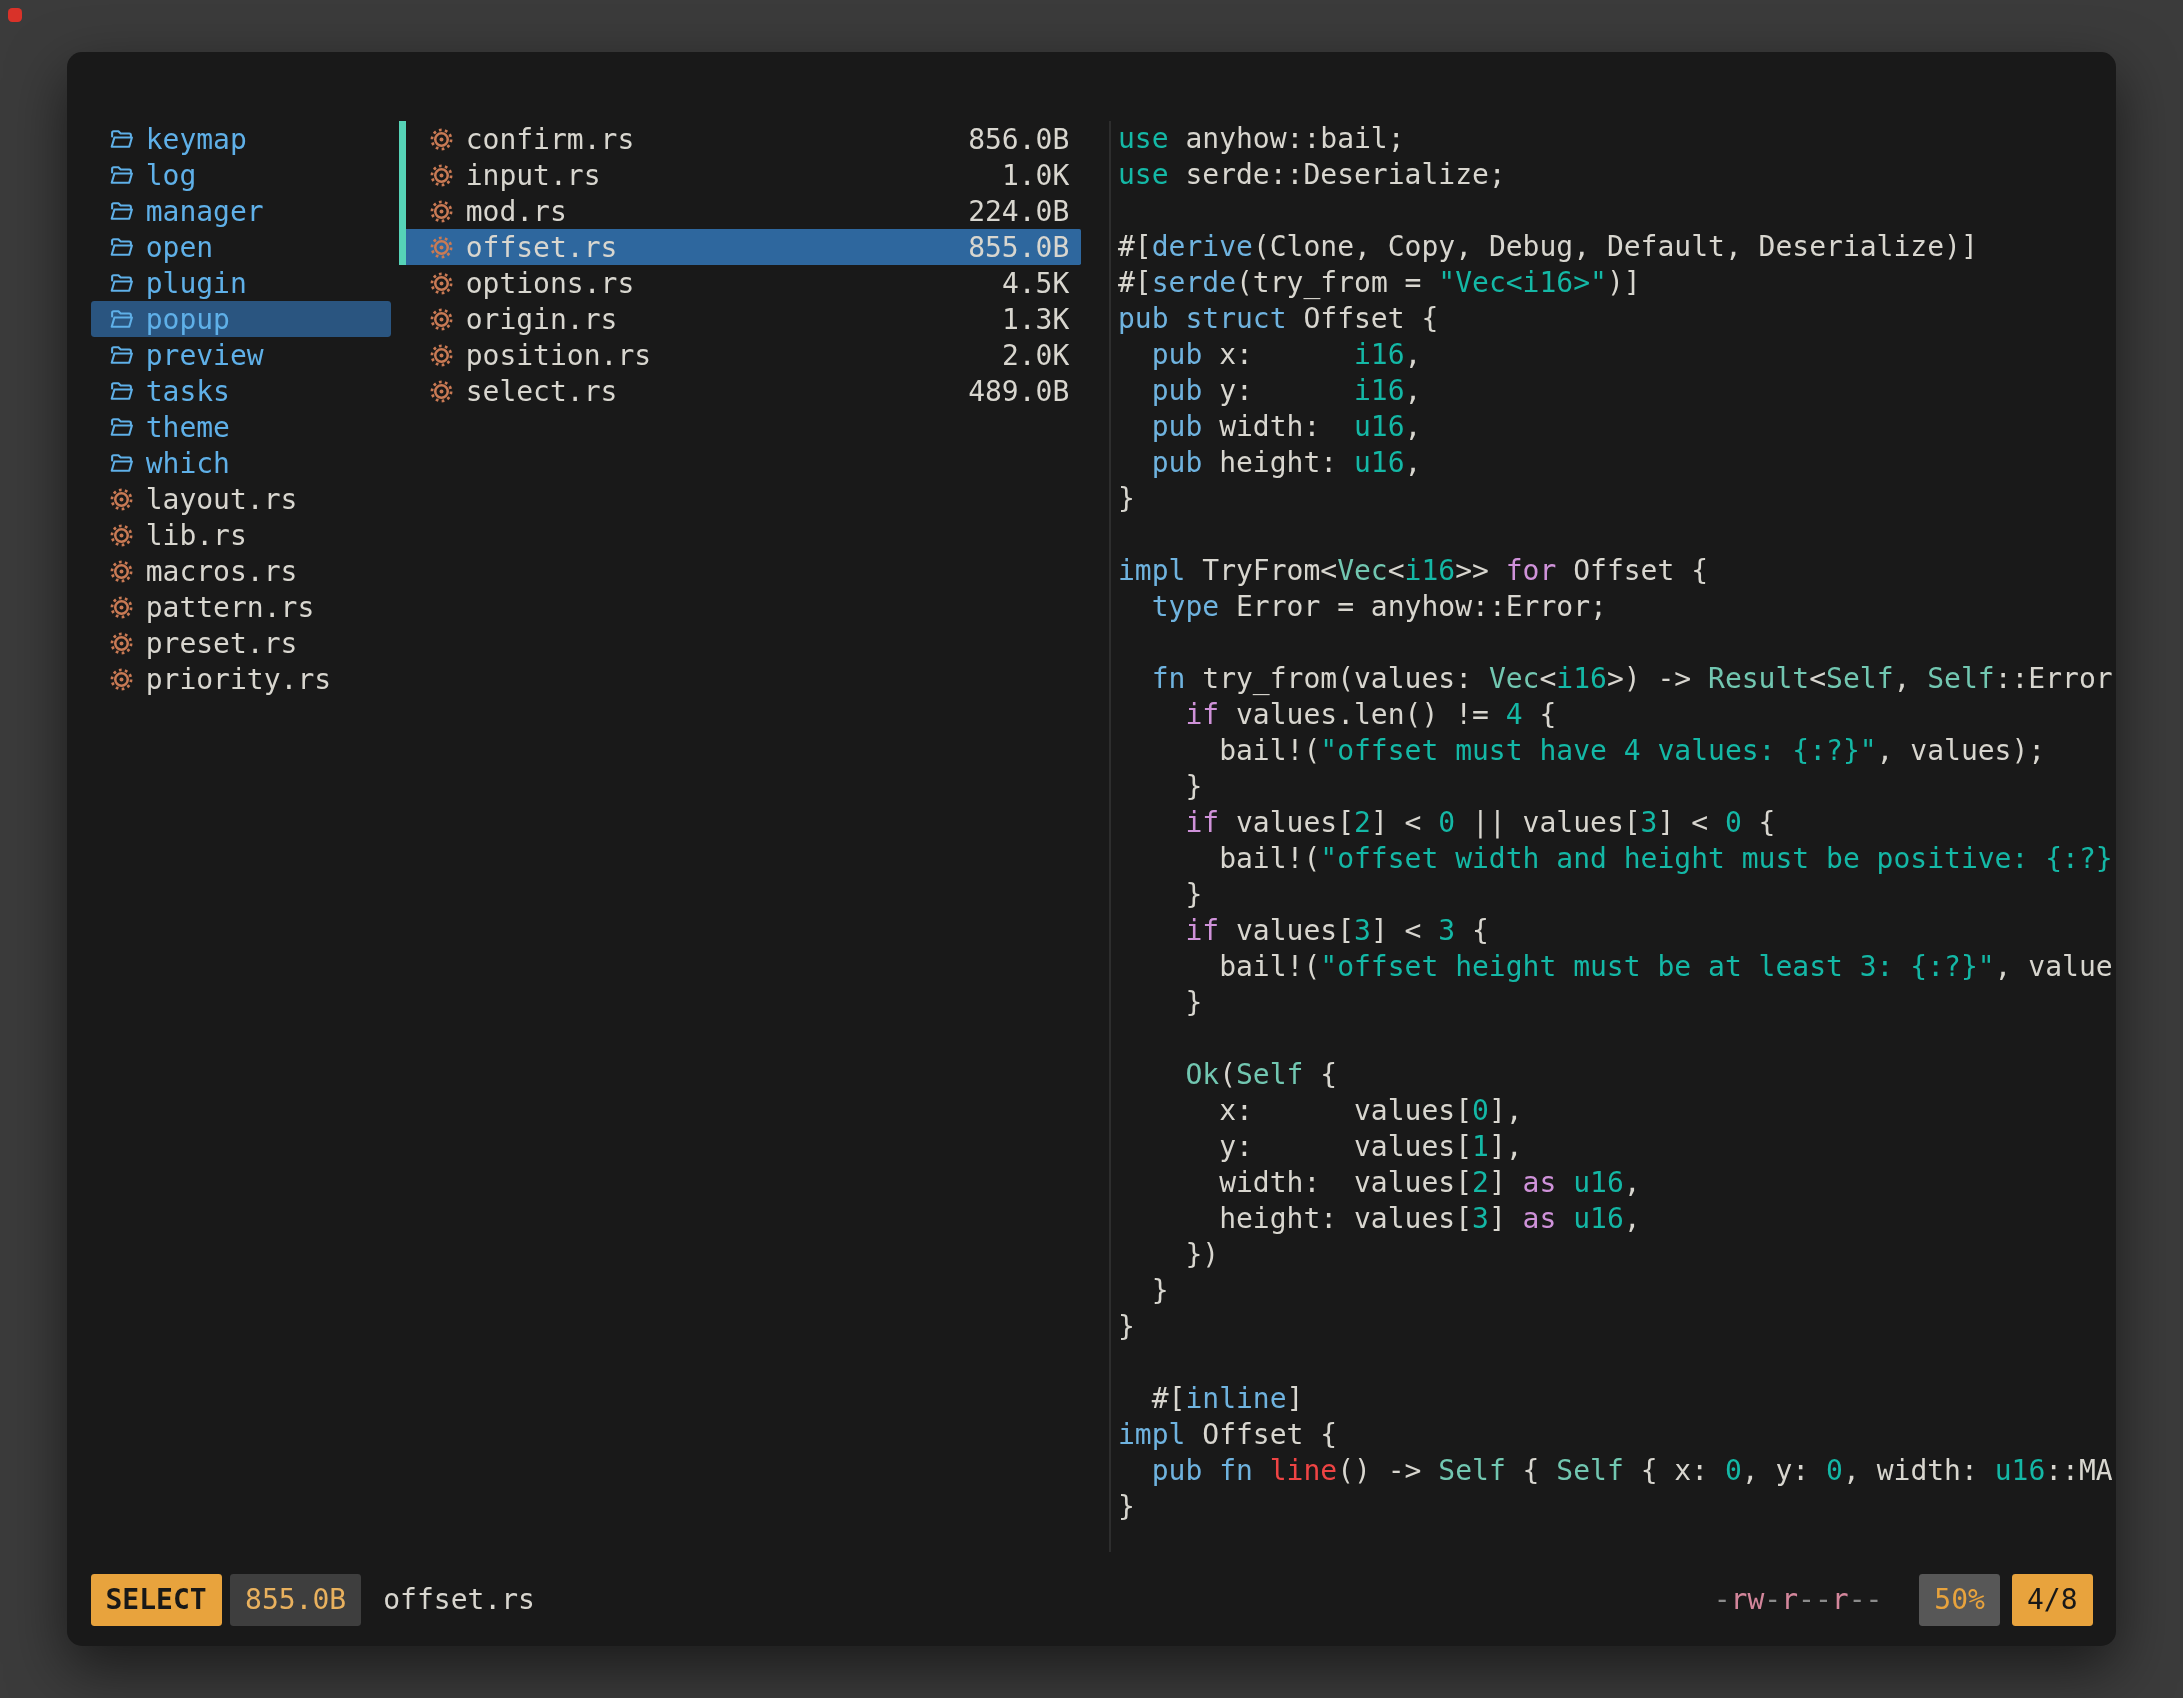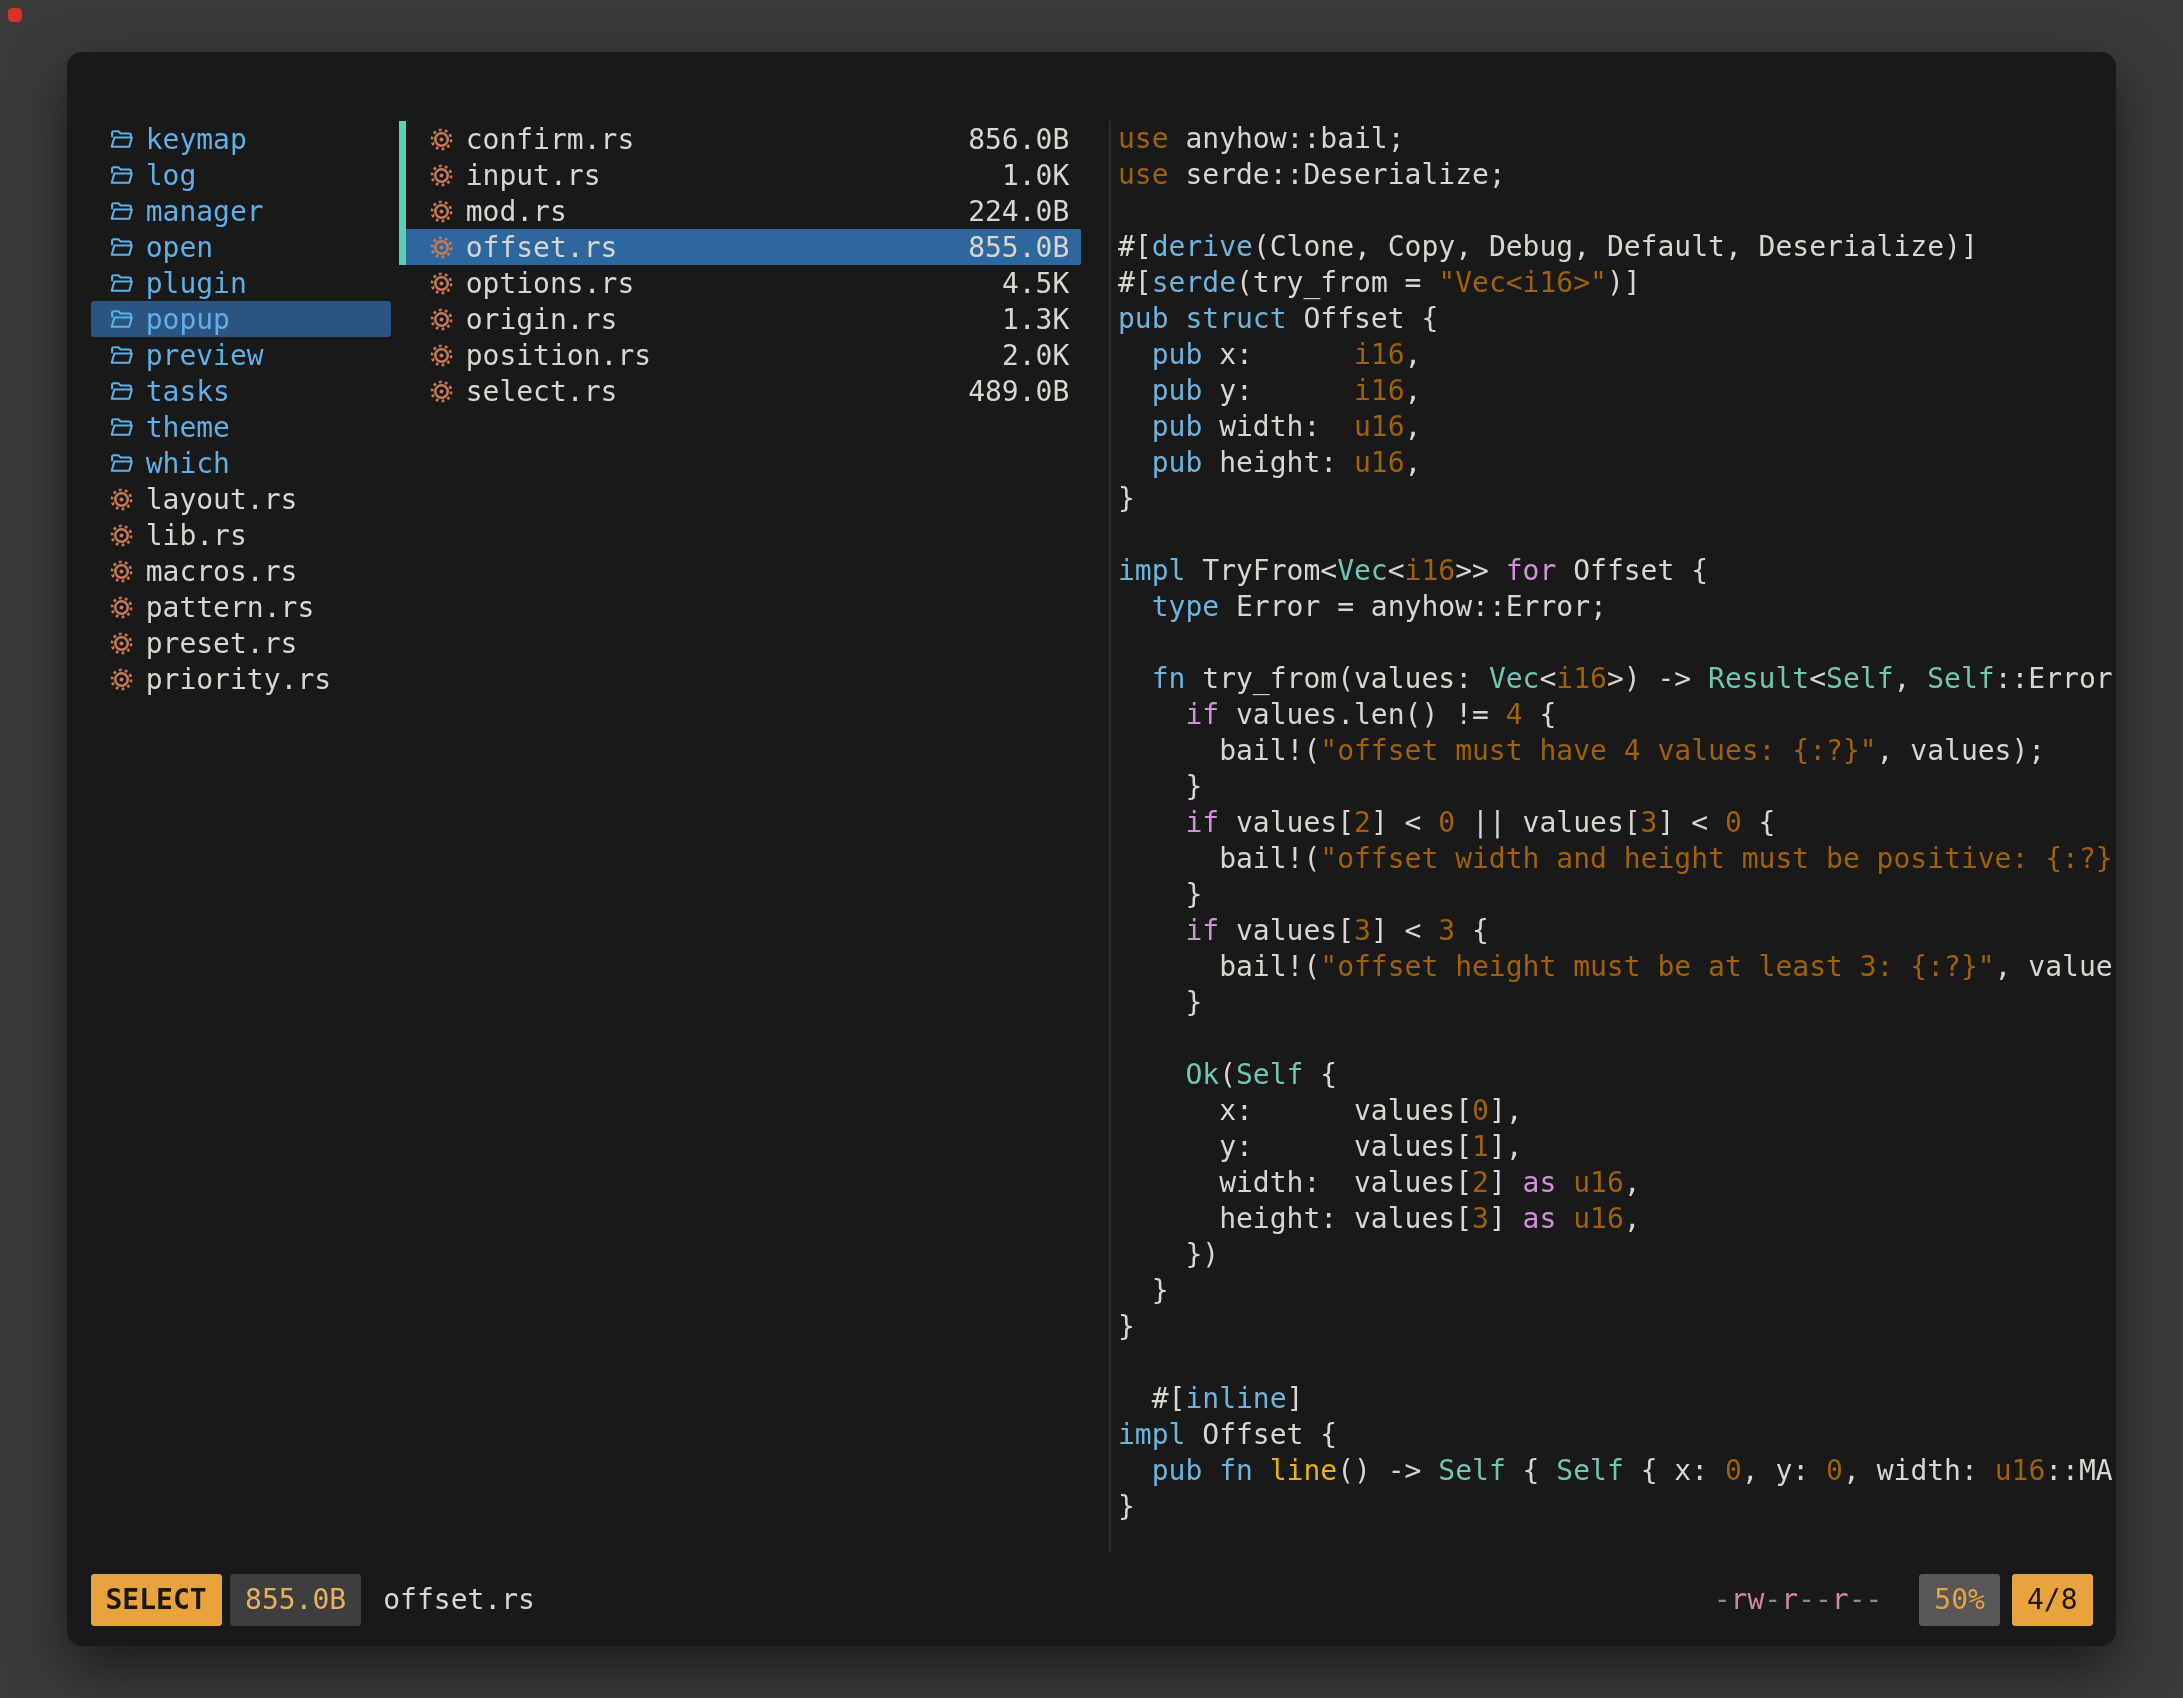--- a/index.html
+++ b/index.html
@@ -31,23 +31,23 @@
   .fsize{flex:none}
 
   .divider{position:absolute;left:1042px;top:69px;width:1.7px;height:1431px;background:#2d2d2d}
 
   .preview{left:1051px;width:998px;overflow:hidden}
   .cl{height:36px;line-height:36px;white-space:pre;overflow:hidden}
 
   .tk-w{color:#d8d6cf}
   .tk-b{color:#6fb3df}
   .tk-t{color:#72c7b1}
-  .tk-o{color:#a16207}
+  .tk-o{color:#14b8a6}
   .tk-m{color:#cf92d9}
-  .tk-y{color:#eab308}
+  .tk-y{color:#ef4444}
   .tk-d{color:#8b8b8b}
   .tk-p{color:#d3869b}
 
   .statusbar{position:absolute;left:23.5px;right:23.5px;bottom:27px;height:39px;display:flex;align-items:center;font-size:28px;color:#d8d6cf}
   .badge{display:inline-flex;align-items:center;height:52px;padding:0 15px;border-radius:3.4px;flex:none}
   .badge.mode{background:var(--accent,#e8a33d);color:#181818;font-weight:bold}
   .badge.sizeb{background:#3e3e3e;color:#e9b15e;margin-left:8.4px}
   .statusname{margin-left:22px}
   .spacer{flex:1 1 auto}
   .perms{margin-right:37px;white-space:pre}

